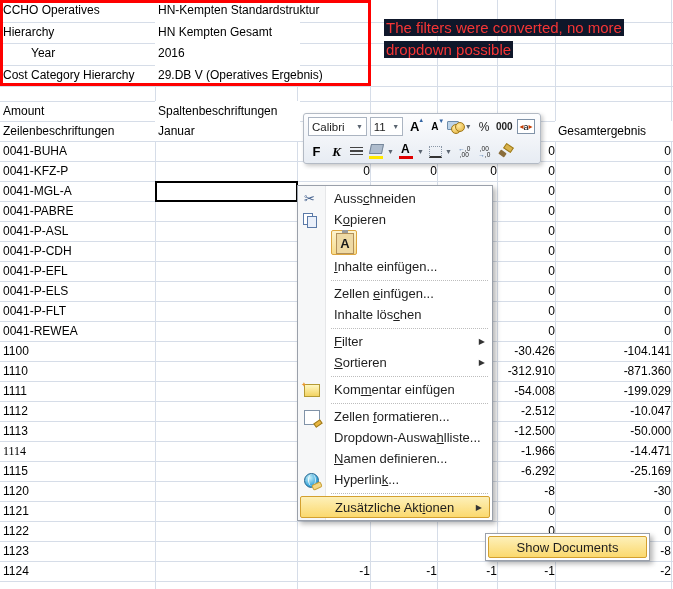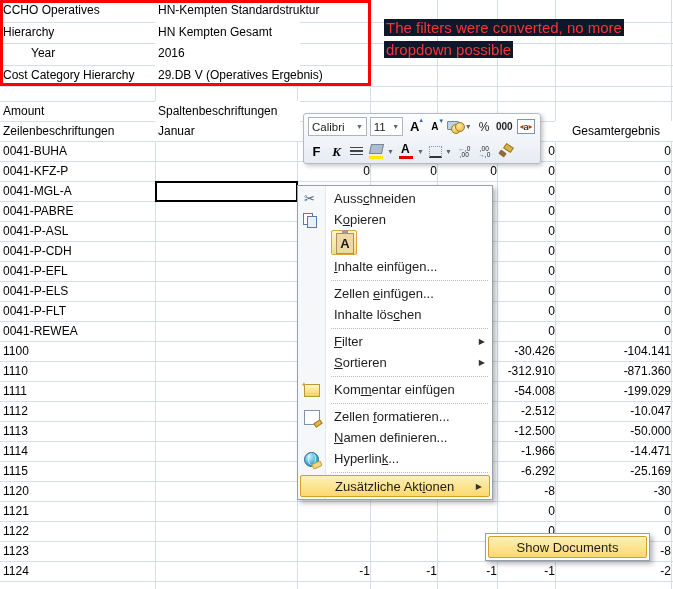--- a/index.html
+++ b/index.html
@@ -147,21 +147,21 @@
       <div class="cell lab" style="left: 0px; top: 21.5px; width: 155px; height: 21.5px; line-height: 21.5px;">Hierarchy</div>
       <div class="cell val" style="left: 155px; top: 21.5px; width: 142px; height: 21.5px; line-height: 21.5px;">HN Kempten Gesamt</div>
       <div class="cell lab" style="left: 0px; top: 43px; width: 155px; height: 21.5px; line-height: 21.5px; margin-left: 28px;">Year</div>
       <div class="cell val" style="left: 155px; top: 43px; width: 142px; height: 21.5px; line-height: 21.5px;">2016</div>
       <div class="cell lab" style="left: 0px; top: 64.5px; width: 155px; height: 21.5px; line-height: 21.5px;">Cost Category Hierarchy</div>
       <div class="cell val" style="left: 155px; top: 64.5px; width: 142px; height: 21.5px; line-height: 21.5px;">29.DB V (Operatives Ergebnis)</div>
       <div class="cell lab" style="left: 0px; top: 101px; width: 155px; height: 20px;">Amount</div>
       <div class="cell val" style="left: 155px; top: 101px; width: 142px; height: 20px;">Spaltenbeschriftungen</div>
       <div class="cell lab" style="left: 0px; top: 121px; width: 155px; height: 20px;">Zeilenbeschriftungen</div>
       <div class="cell val" style="left: 155px; top: 121px; width: 142px; height: 20px;">Januar</div>
-      <div class="cell val" style="left: 555px; top: 121px; width: 116px; height: 20px; text-align: center;">Gesamtergebnis</div>
+      <div class="cell val" style="left: 555px; top: 121px; width: 116px; height: 20px;">Gesamtergebnis</div>
       <div class="cell lab" style="left: 0px; top: 141px; width: 155px; height: 20px;">0041-BUHA</div>
       <div class="cell num" style="left: 497px; top: 141px; width: 58px; height: 20px;">0</div>
       <div class="cell num" style="left: 555px; top: 141px; width: 116px; height: 20px;">0</div>
       <div class="cell lab" style="left: 0px; top: 161px; width: 155px; height: 20px;">0041-KFZ-P</div>
       <div class="cell num" style="left: 297px; top: 161px; width: 73px; height: 20px;">0</div>
       <div class="cell num" style="left: 370px; top: 161px; width: 67px; height: 20px;">0</div>
       <div class="cell num" style="left: 437px; top: 161px; width: 60px; height: 20px;">0</div>
       <div class="cell num" style="left: 497px; top: 161px; width: 58px; height: 20px;">0</div>
       <div class="cell num" style="left: 555px; top: 161px; width: 116px; height: 20px;">0</div>
       <div class="cell lab" style="left: 0px; top: 181px; width: 155px; height: 20px;">0041-MGL-A</div>
@@ -196,21 +196,21 @@
       <div class="cell num" style="left: 555px; top: 361px; width: 116px; height: 20px;">-871.360</div>
       <div class="cell lab" style="left: 0px; top: 381px; width: 155px; height: 20px;">1111</div>
       <div class="cell num" style="left: 497px; top: 381px; width: 58px; height: 20px;">-54.008</div>
       <div class="cell num" style="left: 555px; top: 381px; width: 116px; height: 20px;">-199.029</div>
       <div class="cell lab" style="left: 0px; top: 401px; width: 155px; height: 20px;">1112</div>
       <div class="cell num" style="left: 497px; top: 401px; width: 58px; height: 20px;">-2.512</div>
       <div class="cell num" style="left: 555px; top: 401px; width: 116px; height: 20px;">-10.047</div>
       <div class="cell lab" style="left: 0px; top: 421px; width: 155px; height: 20px;">1113</div>
       <div class="cell num" style="left: 497px; top: 421px; width: 58px; height: 20px;">-12.500</div>
       <div class="cell num" style="left: 555px; top: 421px; width: 116px; height: 20px;">-50.000</div>
-      <div class="cell lab" style="left: 0px; top: 441px; width: 155px; height: 20px;">1114</div>
+      <div class="cell lab" style="left: 0px; top: 441px; width: 155px; height: 20px; font-family: Liberation Serif, serif;">1114</div>
       <div class="cell num" style="left: 497px; top: 441px; width: 58px; height: 20px;">-1.966</div>
       <div class="cell num" style="left: 555px; top: 441px; width: 116px; height: 20px;">-14.471</div>
       <div class="cell lab" style="left: 0px; top: 461px; width: 155px; height: 20px;">1115</div>
       <div class="cell num" style="left: 497px; top: 461px; width: 58px; height: 20px;">-6.292</div>
       <div class="cell num" style="left: 555px; top: 461px; width: 116px; height: 20px;">-25.169</div>
       <div class="cell lab" style="left: 0px; top: 481px; width: 155px; height: 20px;">1120</div>
       <div class="cell num" style="left: 497px; top: 481px; width: 58px; height: 20px;">-8</div>
       <div class="cell num" style="left: 555px; top: 481px; width: 116px; height: 20px;">-30</div>
       <div class="cell lab" style="left: 0px; top: 501px; width: 155px; height: 20px;">1121</div>
       <div class="cell num" style="left: 497px; top: 501px; width: 58px; height: 20px;">0</div>
@@ -370,20 +370,23 @@
           <span class="sp">✦</span>
         </span>
         <span>Kom<u>m</u>entar einfügen</span>
       </div>
       <div class="msep" style="height: 6px;"></div>
       <div class="mi" style="height: 21px;">
         <span class="ic ic-fmt"><span class="band"></span><span class="pen"></span></span>
         <span>Zellen <u>f</u>ormatieren...</span>
       </div>
       <div class="mi" style="height: 21px;">
+        <span>Dropdown-Auswa<u>h</u>lliste...</span>
+      </div>
+      <div class="mi" style="height: 21px;">
         <span><u>N</u>amen definieren...</span>
       </div>
       <div class="mi" style="height: 21px;">
         <span class="ic ic-globe">
           <span class="mer"></span>
           <span class="link"></span>
         </span>
         <span>Hyperlin<u>k</u>...</span>
       </div>
       <div class="msep" style="height: 6px;"></div>

